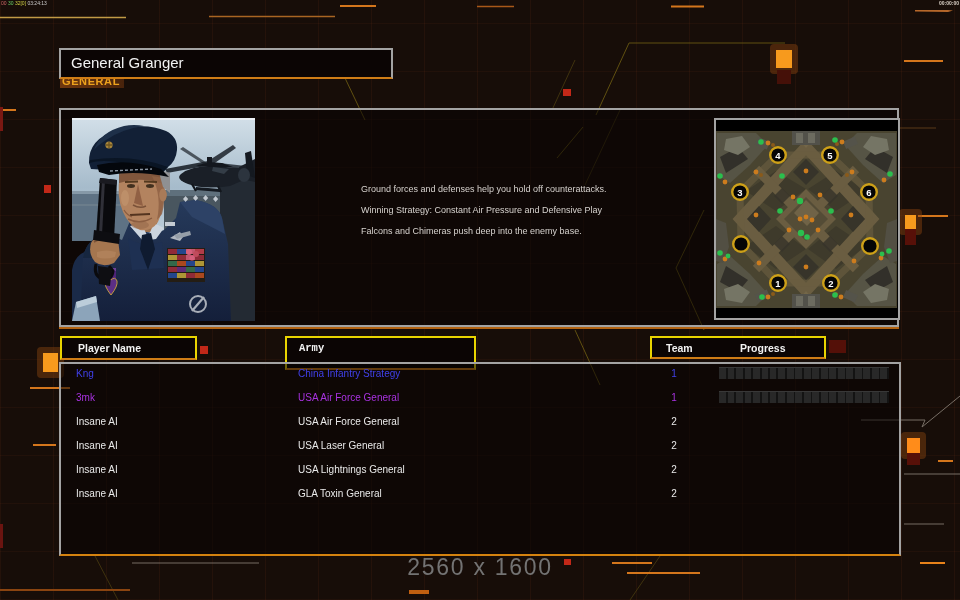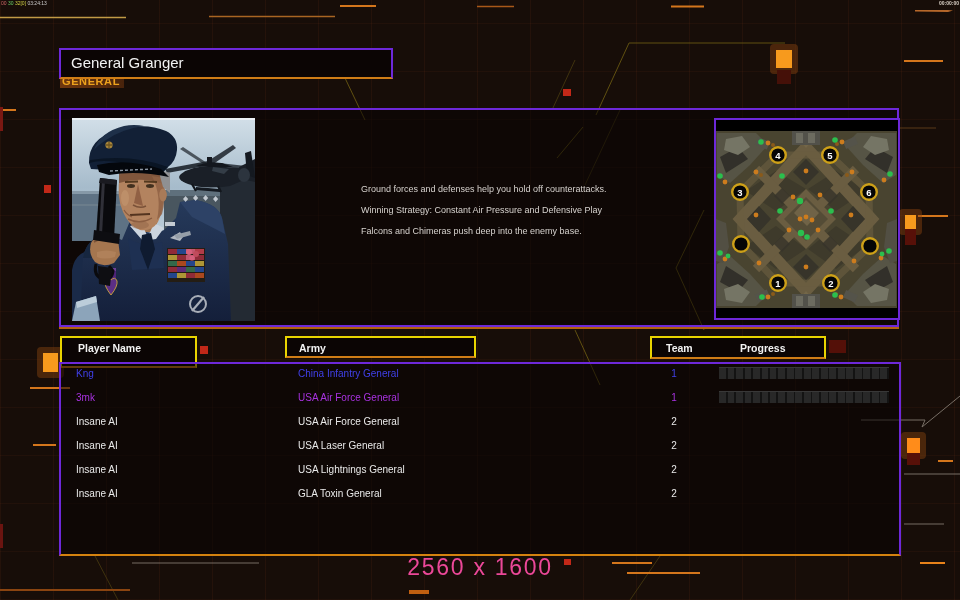--- a/index.html
+++ b/index.html
@@ -5,21 +5,21 @@
   html,body{margin:0;padding:0;}
   body{width:960px;height:600px;background:#170d08;overflow:hidden;position:relative;
        font-family:"Liberation Sans", sans-serif;}
   .abs{position:absolute;}
   #grid{position:absolute;left:0;top:0;width:960px;height:600px;z-index:1;
     background-image:
       repeating-linear-gradient(90deg, rgba(170,70,30,0.09) 0 1px, transparent 1px 53px),
       repeating-linear-gradient(0deg, rgba(170,70,30,0.07) 0 1px, transparent 1px 48px);
   }
   #bgsvg{position:absolute;left:0;top:0;z-index:2;}
-  .box{position:absolute;background:#0b0504;border:2px solid #6d28d9;z-index:5;box-sizing:border-box;padding-left:40px;}
+  .box{position:absolute;background:#0b0504;border:2px solid #a3a3a3;z-index:5;box-sizing:border-box;padding-left:40px;}
   #titlebox{left:59px;top:48px;width:334px;height:31px;border-bottom-color:#cf7d16;}
   #titlebox .t{position:absolute;left:10px;top:4px;font-size:15px;color:#f2f2f2;}
   #gentab{position:absolute;left:60px;top:34px;width:64px;height:14px;z-index:5;
      background:linear-gradient(90deg, rgba(185,90,20,0.55), rgba(140,65,16,0.42));
      color:#eda21d;font-size:11px;font-weight:bold;letter-spacing:0.6px;
      line-height:14px;padding-left:2px;box-sizing:border-box;margin-top:40px;}
   #mainbox{left:59px;top:108px;width:840px;height:219px;background:rgba(8,4,3,0.55);}
   #mainunder{position:absolute;left:59px;top:327px;width:840px;height:2px;background:#b26210;z-index:5;}
   #strategy{position:absolute;left:361px;top:179px;z-index:6;color:#d6d2ce;font-size:9px;line-height:21px;}
   #mapbox{left:714px;top:118px;width:186px;height:202px;background:#000;}
@@ -32,21 +32,21 @@
   .row .name{position:absolute;left:76px;top:0;}
   .row .army{position:absolute;left:298px;top:0;}
   .row .team{position:absolute;left:664px;top:0;width:20px;text-align:center;}
   .row .bar{position:absolute;left:719px;top:-1px;width:170px;height:12px;
      background:repeating-linear-gradient(90deg,#282828 0 6.5px,#131313 6.5px 8.5px);
      border-top:1px solid #383838;box-sizing:border-box;}
   .blue{color:#4040e8;}
   .purple{color:#a832e0;}
   .white{color:#e9e9e9;}
   #res{position:absolute;left:0;top:554px;width:960px;text-align:center;z-index:7;
-       color:#ec4899;font-size:23px;letter-spacing:1.7px;}
+       color:#737373;font-size:23px;letter-spacing:1.7px;}
   #dbg{position:absolute;left:1px;top:0px;z-index:8;font-size:5px;color:#bbb;}
   #clock{position:absolute;right:1px;top:0px;z-index:8;font-size:5px;font-weight:bold;color:#d8d0c6;}
 </style>
 </head>
 <body>
 <div id="grid"></div>
 <svg id="bgsvg" width="960" height="600">
 
   <g stroke="#6d5c12" stroke-width="1" fill="none" opacity="0.85">
     <path d="M345,78 L365,120"></path>
@@ -403,36 +403,36 @@
     <circle cx="115" cy="152" r="7.8" fill="#060606" stroke="#cda018" stroke-width="2.4"></circle>
     <text x="62" y="27.5">4</text>
     <text x="114" y="27.5">5</text>
     <text x="24" y="64.5">3</text>
     <text x="153" y="64.5">6</text>
     <text x="62" y="155.5">1</text>
     <text x="115" y="155.5">2</text>
   </g>
 </svg>
 
-<div class="hdr" style="left:60px;top:336px;width:137px;height:32px;">
+<div class="hdr" style="left:60px;top:336px;width:137px;height:24px;">
     <span style="left:16px;">Player Name</span>
   </div>
-<div class="hdr" style="left:285px;top:336px;width:191px;height:22px;">
+<div class="hdr" style="left:285px;top:336px;width:191px;height:34px;font-family:Liberation Mono, monospace;">
     <span style="left:12px;">Army</span>
   </div>
 <div class="hdr" style="left:650px;top:336px;width:176px;height:23px;">
     <span style="left:14px;">Team</span>
     <span style="left:88px;">Progress</span>
   </div>
 
 <div id="tablebox" class="box"></div>
 
 <div class="row blue" style="top:368px;">
     <span class="name">Kng</span>
-    <span class="army">China Infantry General</span>
+    <span class="army">China Infantry Strategy</span>
     <span class="team">1</span>
     <span class="bar"></span>
   </div>
 <div class="row purple" style="top:392px;">
     <span class="name">3mk</span>
     <span class="army">USA Air Force General</span>
     <span class="team">1</span>
     <span class="bar"></span>
   </div>
 <div class="row white" style="top:416px;">

